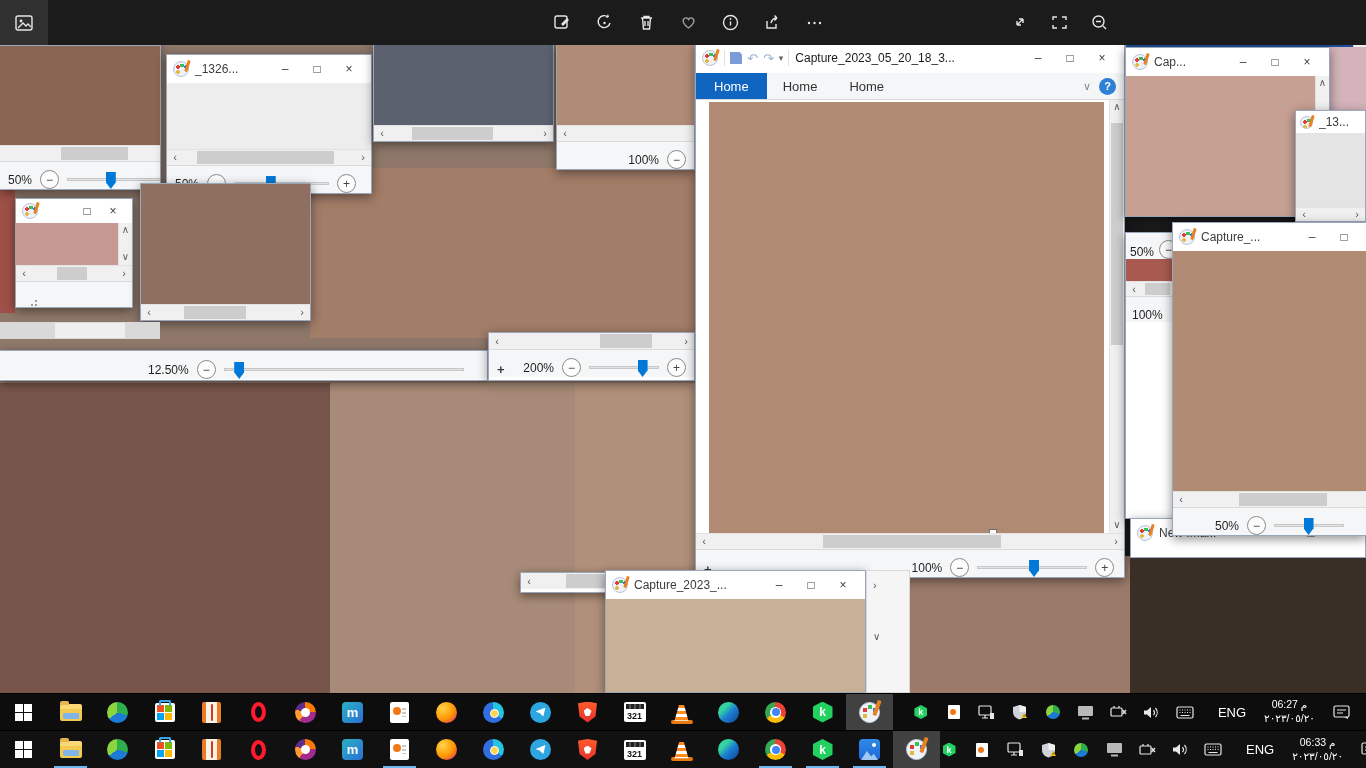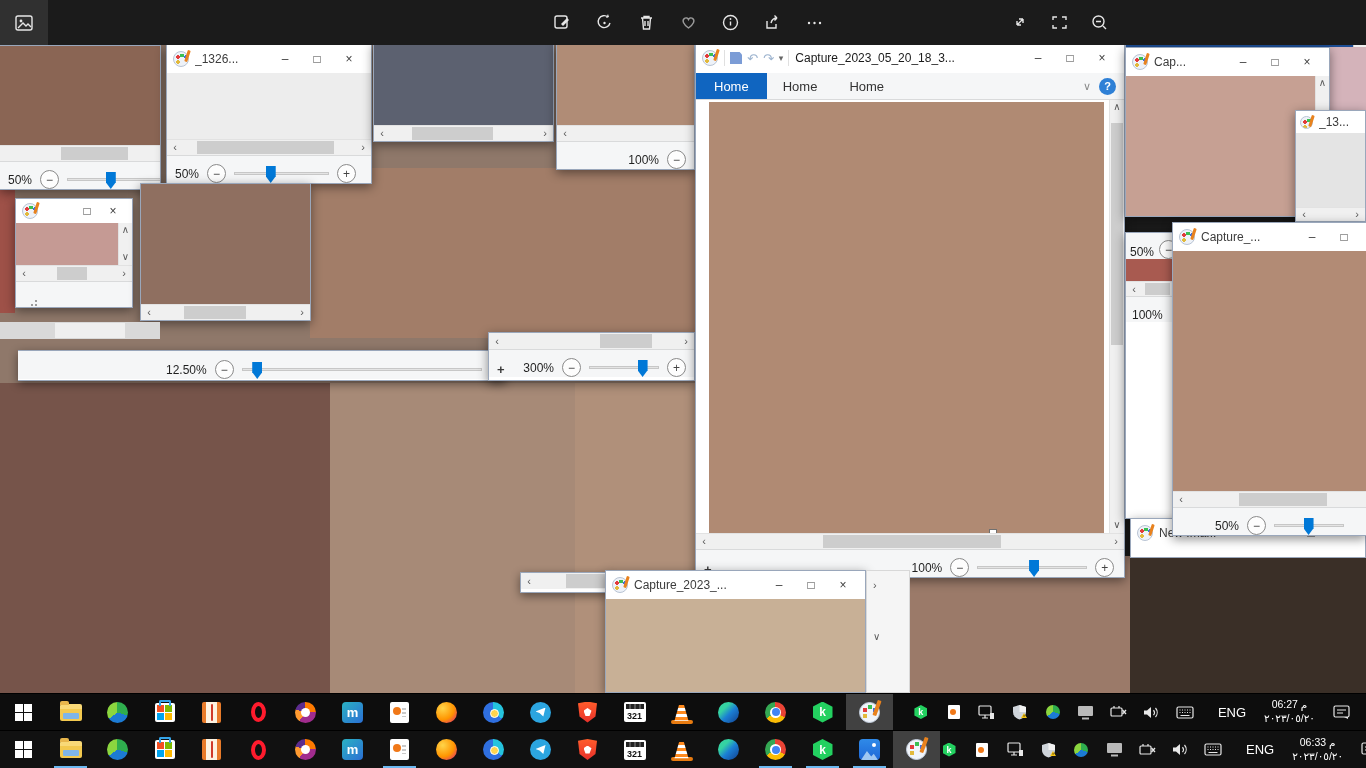--- a/index.html
+++ b/index.html
@@ -239,21 +239,21 @@
       <div class="zoomctl left">
         <span class="zlabel">50%</span>
         <span class="zbtn">−</span>
         <span class="ztrack" style="width:120px;">
             <span class="zthumb" style="left:32%;"></span>
           </span>
       </div>
     </div>
   </div>
 
-  <div class="pw" style="left:166px;top:44px;width:206px;height:140px;">
+  <div class="pw" style="left:166px;top:54px;width:206px;height:140px;">
     <div class="tbar">
       <span class="pic"></span>
       <span class="ttl">_1326...</span>
       <span class="wbtns">
           <span class="wbtn">–</span>
           <span class="wbtn">□</span>
           <span class="wbtn">×</span>
         </span>
     </div>
     <div class="content">
@@ -344,21 +344,21 @@
       <span class="hs-track">
           <span class="hs-thumb" style="left:20%;width:45%;"></span>
         </span>
       <span class="hs-arrow">›</span>
     </div>
   </div>
 
   <div class="ph-block" style="left:0;top:322px;width:160px;height:17px;background:#d9d9d9;">
     <span style="position:absolute;left:55px;top:1px;width:70px;bottom:1px;background:#efefef;"></span>
   </div>
-  <div class="pw" style="left:18px;top:350px;width:488px;height:31px;border-left:none;flex-direction:row;">
+  <div class="pw" style="left:0;top:350px;width:488px;height:31px;border-left:none;flex-direction:row;">
     <div class="status" style="flex:1;border-top:none;">
       <div class="zoomctl left" style="margin-left:140px;">
         <span class="zlabel">12.50%</span>
         <span class="zbtn">−</span>
         <span class="ztrack" style="width:240px;">
             <span class="zthumb" style="left:4%;"></span>
           </span>
       </div>
     </div>
   </div>
@@ -367,21 +367,21 @@
     <div class="hscroll" style="border-top:none;">
       <span class="hs-arrow">‹</span>
       <span class="hs-track">
           <span class="hs-thumb" style="left:55%;width:30%;"></span>
         </span>
       <span class="hs-arrow">›</span>
     </div>
     <div class="status">
       <span class="crosshair">+</span>
       <div class="zoomctl">
-        <span class="zlabel">300%</span>
+        <span class="zlabel">200%</span>
         <span class="zbtn">−</span>
         <span class="ztrack" style="width:70px;">
             <span class="zthumb" style="left:70%;"></span>
           </span>
         <span class="zbtn">+</span>
       </div>
     </div>
   </div>
 
   <div class="pw" style="left:695px;top:42px;width:430px;height:536px;">

